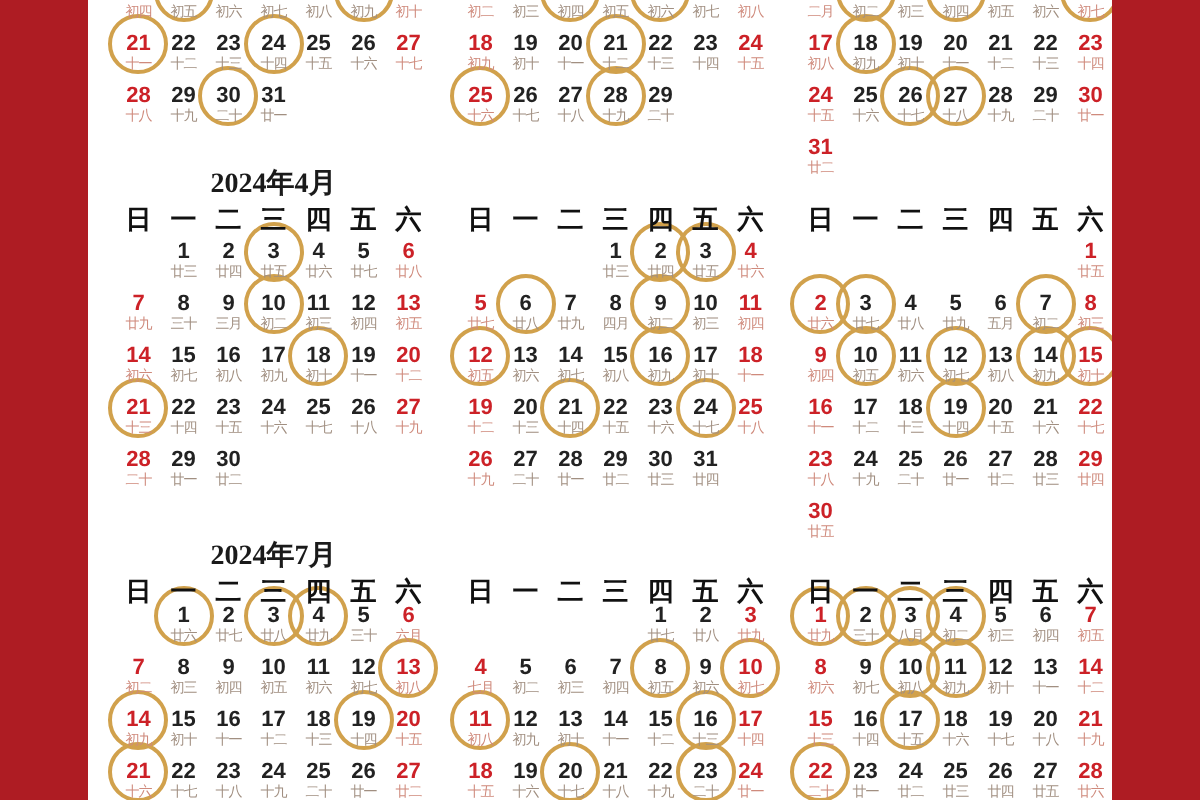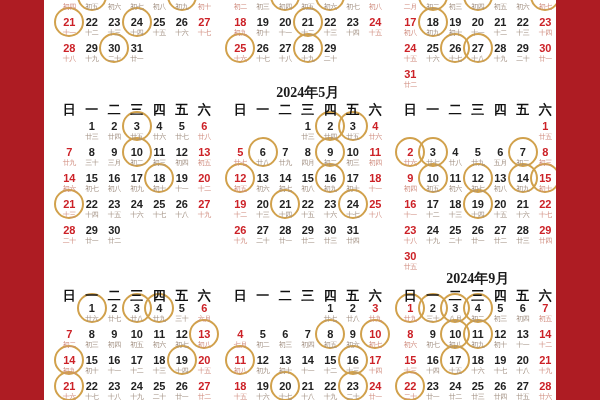--- a/index.html
+++ b/index.html
@@ -316,20 +316,21 @@
         <div>
           <div class="day-num" style="left: 135.25px; top: 42px; width: 22px; color: rgb(204, 33, 39);">30</div>
           <div class="day-lunar" style="left: 135.25px; top: 54.5px; width: 22px; color: rgb(207, 138, 124);">廿一</div>
         </div>
         <div>
           <div class="day-num" style="left: 0.25px; top: 68px; width: 22px; color: rgb(204, 33, 39);">31</div>
           <div class="day-lunar" style="left: 0.25px; top: 80.5px; width: 22px; color: rgb(207, 138, 124);">廿二</div>
         </div>
       </div>
       <div class="month" style="left: 58px; width: 157.5px;">
+        <div class="month-title" style="top: 85px;">2024年4月</div>
         <div class="weekday" style="left: 1.25px; top: 103px; width: 20px;">日</div>
         <div class="weekday" style="left: 23.75px; top: 103px; width: 20px;">一</div>
         <div class="weekday" style="left: 46.25px; top: 103px; width: 20px;">二</div>
         <div class="weekday" style="left: 68.75px; top: 103px; width: 20px;">三</div>
         <div class="weekday" style="left: 91.25px; top: 103px; width: 20px;">四</div>
         <div class="weekday" style="left: 113.75px; top: 103px; width: 20px;">五</div>
         <div class="weekday" style="left: 136.25px; top: 103px; width: 20px;">六</div>
         <div>
           <div class="day-num" style="left: 22.75px; top: 120px; width: 22px; color: rgb(34, 34, 34);">1</div>
           <div class="day-lunar" style="left: 22.75px; top: 132.5px; width: 22px; color: rgb(161, 143, 129);">廿三</div>
@@ -449,21 +450,20 @@
         <div>
           <div class="day-num" style="left: 22.75px; top: 224px; width: 22px; color: rgb(34, 34, 34);">29</div>
           <div class="day-lunar" style="left: 22.75px; top: 236.5px; width: 22px; color: rgb(161, 143, 129);">廿一</div>
         </div>
         <div>
           <div class="day-num" style="left: 45.25px; top: 224px; width: 22px; color: rgb(34, 34, 34);">30</div>
           <div class="day-lunar" style="left: 45.25px; top: 236.5px; width: 22px; color: rgb(161, 143, 129);">廿二</div>
         </div>
       </div>
       <div class="month" style="left: 229px; width: 157.5px;">
-        <div class="month-title" style="top: 85px;">2024年5月</div>
         <div class="weekday" style="left: 1.25px; top: 103px; width: 20px;">日</div>
         <div class="weekday" style="left: 23.75px; top: 103px; width: 20px;">一</div>
         <div class="weekday" style="left: 46.25px; top: 103px; width: 20px;">二</div>
         <div class="weekday" style="left: 68.75px; top: 103px; width: 20px;">三</div>
         <div class="weekday" style="left: 91.25px; top: 103px; width: 20px;">四</div>
         <div class="weekday" style="left: 113.75px; top: 103px; width: 20px;">五</div>
         <div class="weekday" style="left: 136.25px; top: 103px; width: 20px;">六</div>
         <div>
           <div class="day-num" style="left: 67.75px; top: 120px; width: 22px; color: rgb(34, 34, 34);">1</div>
           <div class="day-lunar" style="left: 67.75px; top: 132.5px; width: 22px; color: rgb(161, 143, 129);">廿三</div>
@@ -728,20 +728,21 @@
         <div>
           <div class="day-num" style="left: 135.25px; top: 224px; width: 22px; color: rgb(204, 33, 39);">29</div>
           <div class="day-lunar" style="left: 135.25px; top: 236.5px; width: 22px; color: rgb(207, 138, 124);">廿四</div>
         </div>
         <div>
           <div class="day-num" style="left: 0.25px; top: 250px; width: 22px; color: rgb(204, 33, 39);">30</div>
           <div class="day-lunar" style="left: 0.25px; top: 262.5px; width: 22px; color: rgb(207, 138, 124);">廿五</div>
         </div>
       </div>
       <div class="month" style="left: 58px; width: 157.5px;">
+        <div class="month-title" style="top: 271px;">2024年7月</div>
         <div class="weekday" style="left: 1.25px; top: 289px; width: 20px;">日</div>
         <div class="weekday" style="left: 23.75px; top: 289px; width: 20px;">一</div>
         <div class="weekday" style="left: 46.25px; top: 289px; width: 20px;">二</div>
         <div class="weekday" style="left: 68.75px; top: 289px; width: 20px;">三</div>
         <div class="weekday" style="left: 91.25px; top: 289px; width: 20px;">四</div>
         <div class="weekday" style="left: 113.75px; top: 289px; width: 20px;">五</div>
         <div class="weekday" style="left: 136.25px; top: 289px; width: 20px;">六</div>
         <div>
           <div class="circle" style="left: 18.75px; top: 293px; border-color: rgb(209, 161, 76);"></div>
           <div class="day-num" style="left: 22.75px; top: 302px; width: 22px; color: rgb(34, 34, 34);">1</div>
@@ -963,21 +964,20 @@
           <div class="circle" style="left: 108.75px; top: 371px; border-color: rgb(209, 161, 76);"></div>
           <div class="day-num" style="left: 112.75px; top: 380px; width: 22px; color: rgb(34, 34, 34);">23</div>
           <div class="day-lunar" style="left: 112.75px; top: 392.5px; width: 22px; color: rgb(161, 143, 129);">二十</div>
         </div>
         <div>
           <div class="day-num" style="left: 135.25px; top: 380px; width: 22px; color: rgb(204, 33, 39);">24</div>
           <div class="day-lunar" style="left: 135.25px; top: 392.5px; width: 22px; color: rgb(207, 138, 124);">廿一</div>
         </div>
       </div>
       <div class="month" style="left: 399px; width: 157.5px;">
-        <div class="month-title" style="top: 271px;">2024年9月</div>
         <div class="weekday" style="left: 1.25px; top: 289px; width: 20px;">日</div>
         <div class="weekday" style="left: 23.75px; top: 289px; width: 20px;">一</div>
         <div class="weekday" style="left: 46.25px; top: 289px; width: 20px;">二</div>
         <div class="weekday" style="left: 68.75px; top: 289px; width: 20px;">三</div>
         <div class="weekday" style="left: 91.25px; top: 289px; width: 20px;">四</div>
         <div class="weekday" style="left: 113.75px; top: 289px; width: 20px;">五</div>
         <div class="weekday" style="left: 136.25px; top: 289px; width: 20px;">六</div>
         <div>
           <div class="circle" style="left: -3.75px; top: 293px; border-color: rgb(209, 161, 76);"></div>
           <div class="day-num" style="left: 0.25px; top: 302px; width: 22px; color: rgb(204, 33, 39);">1</div>

